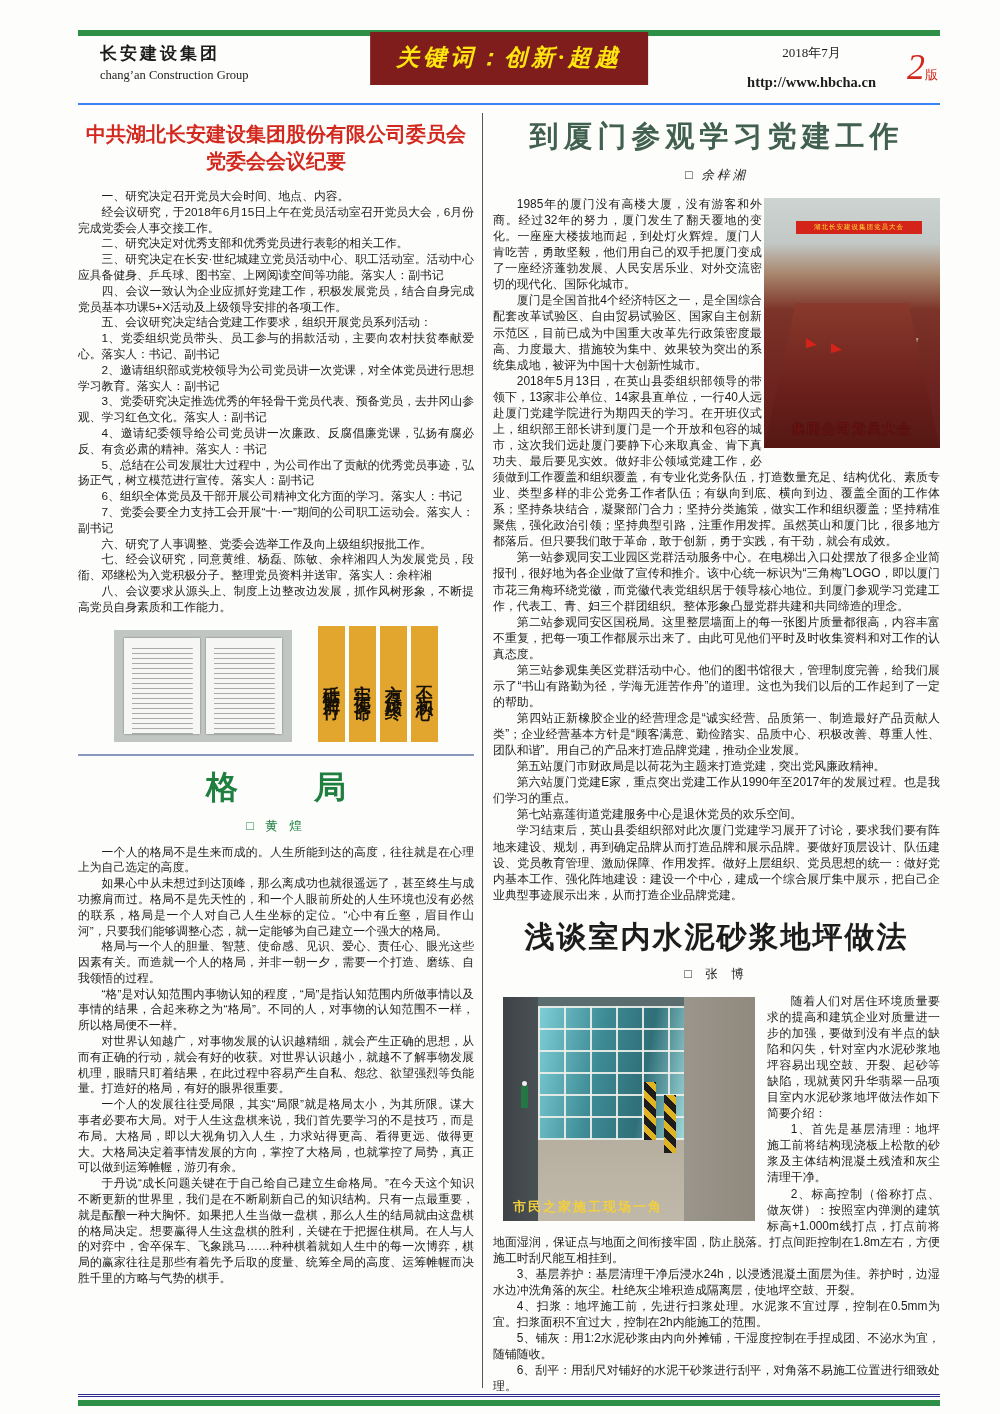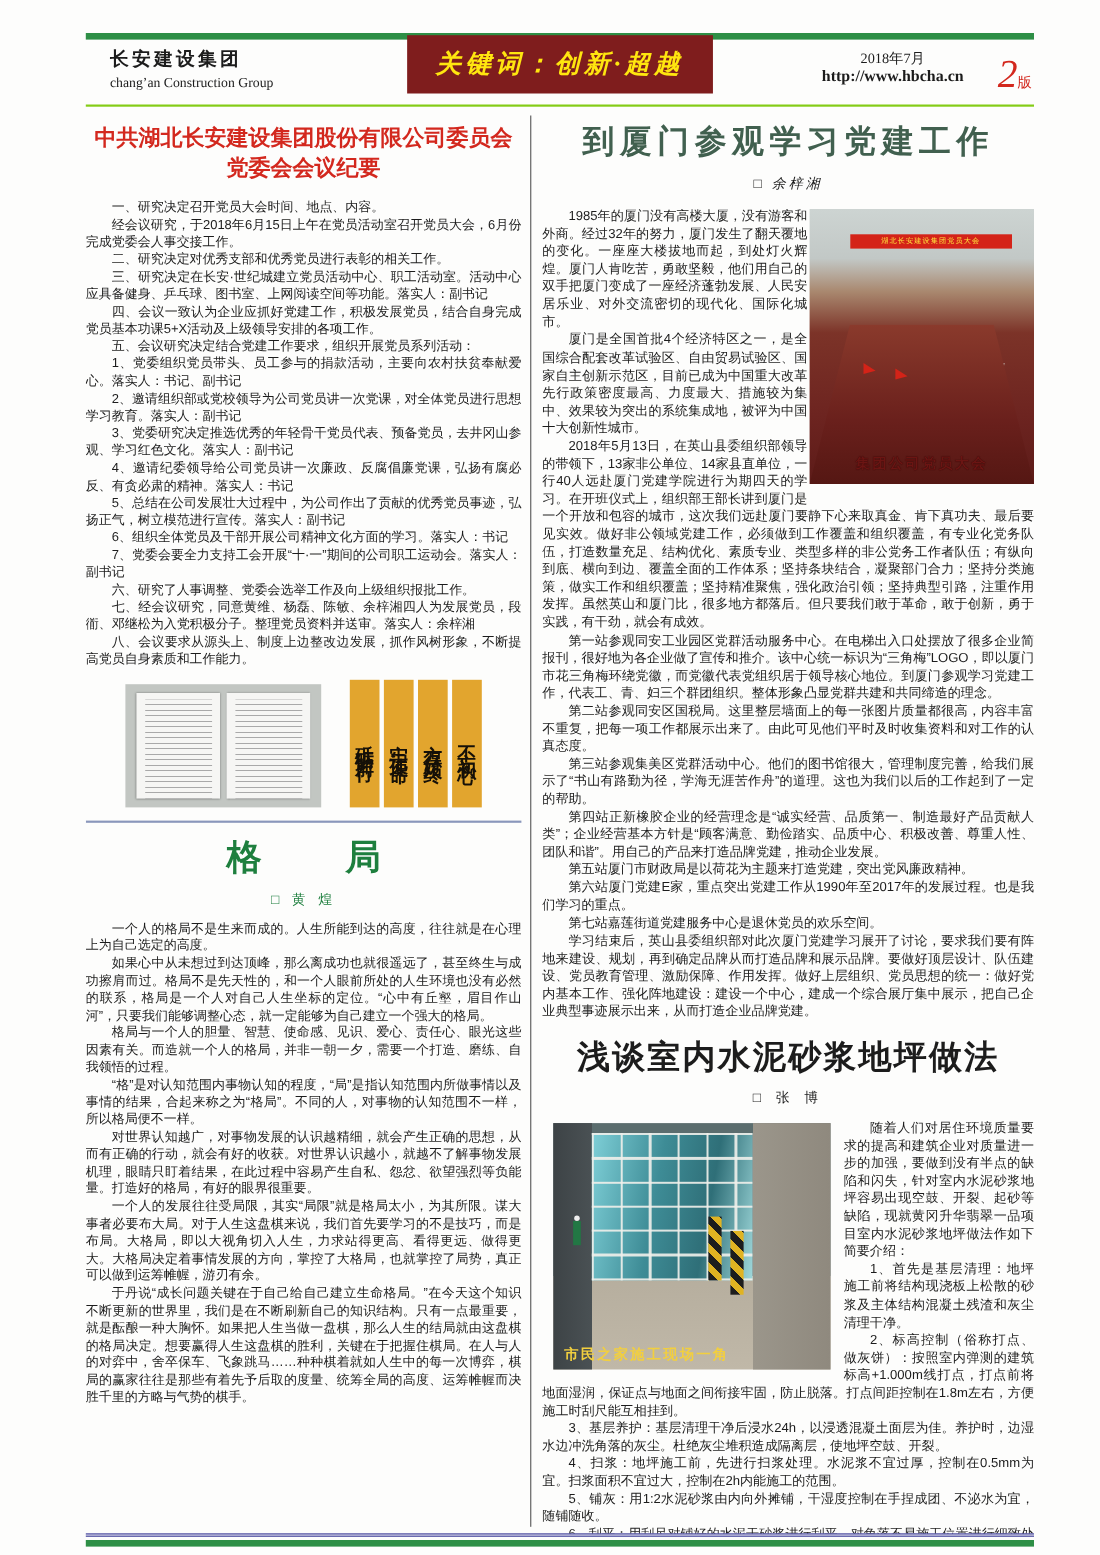--- a/index.html
+++ b/index.html
@@ -4,34 +4,34 @@
 <style>
   * { margin:0; padding:0; box-sizing:border-box; }
   html,body { background:#e8e8e8; }
   body { font-family:"Liberation Sans", sans-serif; color:#1c1c1c; }
   .page {
     width:1000px; height:1414px; margin:0 auto; background:#fdfdfc;
     padding:30px 60px 0 78px; display:flex; flex-direction:column; overflow:hidden;
   }
   .green-bar { height:6px; background:#2e8f46; }
   
-  header { position:relative; border-bottom:2px solid #84cc16; padding:6px 4px 12px 4px; }
+  header { position:relative; border-bottom:2px solid #3b82f6; padding:6px 4px 12px 4px; }
   .hdr-row { display:flex; align-items:flex-start; justify-content:space-between; }
   .brand { padding-left:18px; }
   .brand-cn { font-size:17px; font-weight:bold; letter-spacing:3px; }
   .brand-en { font-size:12.5px; font-family:"Liberation Serif",serif; margin-top:3px; }
   .kw-banner {
     position:absolute; left:50%; top:-4px; transform:translateX(-50%);
     background:#7f1d1d; color:#ffe60f; padding:10px 26px 12px 26px;
     font-size:23px; font-weight:bold; font-style:italic; letter-spacing:4px;
     font-family:"Liberation Serif",serif; white-space:nowrap; z-index:2;
   }
   .dateblock { text-align:center; margin-right:60px; padding-top:2px; }
   .date-line { font-size:13px; font-family:"Liberation Serif",serif; }
-  .url-line { font-size:14.5px; font-weight:bold; font-family:"Liberation Serif",serif; margin-top:0; }
+  .url-line { font-size:14.5px; font-weight:bold; font-family:"Liberation Serif",serif; margin-top:12px; }
   .pagenum { position:absolute; right:2px; top:10px; color:#d3281e; font-family:"Liberation Serif",serif; }
   .pagenum .num { font-size:36px; font-style:italic; }
   .pagenum .ban { font-size:13px; }
   
   main { flex:1; display:flex; overflow:hidden; padding-top:8px; }
   .col-left { width:404px; padding-right:8px; }
   .col-divider { width:1px; background:#555; margin:0 0 6px 0; }
   .col-right { flex:1; padding-left:10px; }
   
   .a1-title { color:#d3281e; font-weight:bold; font-size:20px; text-align:center; line-height:1.35; margin:8px 0 14px 0; }
@@ -55,21 +55,21 @@
   .geju-title { color:#1e7f3e; text-align:center; font-size:32px; font-weight:bold;
     font-family:"Liberation Serif",serif; letter-spacing:34px; text-indent:34px; margin:6px 0 8px 0; }
   .byline { text-align:center; font-size:12.5px; margin-bottom:10px; letter-spacing:4px; }
   .byline.green { color:#1e7f3e; }
   
   .r1-title { color:#41604f; text-align:center; font-size:29px; font-weight:bold;
     font-family:"Liberation Serif",serif; letter-spacing:5px; margin:4px 0 10px 0; }
   .r-byline { text-align:center; font-size:12.5px; font-family:"Liberation Serif",serif; font-style:italic; letter-spacing:3px; margin-bottom:12px; }
   .col-right .para { font-size:11.9px; line-height:1.35; }
   .conf-photo {
-    float:right; width:204px; height:250px; margin:2px 0 6px 2px; position:relative;
+    float:right; width:176px; height:250px; margin:2px 0 6px 2px; position:relative;
     background:linear-gradient(180deg,#cdd4d2 0%,#c2c8c6 18%,#a9886f 30%,#7c3328 45%,#6d2420 75%,#5c1b18 100%);
     overflow:hidden;
   }
   .conf-banner { position:absolute; left:18%; top:9%; width:72%; background:#d42318; color:#ffe23c;
     font-size:6.5px; text-align:center; padding:2px 0; letter-spacing:1px; white-space:nowrap; }
   .conf-table { position:absolute; bottom:0; left:0; width:100%; height:58%;
     background:linear-gradient(180deg,#8a3a2c,#6a201c 60%,#551713); clip-path:polygon(18% 0,82% 0,100% 100%,0 100%); }
   .conf-glass { position:absolute; bottom:18%; left:12%; width:70%; height:26%;
     background:linear-gradient(180deg,rgba(220,225,220,.55),rgba(190,200,195,.25)); transform:skewX(-18deg); }
   .flag { position:absolute; width:0; height:0; border-top:7px solid transparent; border-bottom:3px solid transparent; border-left:11px solid #d42318; }

